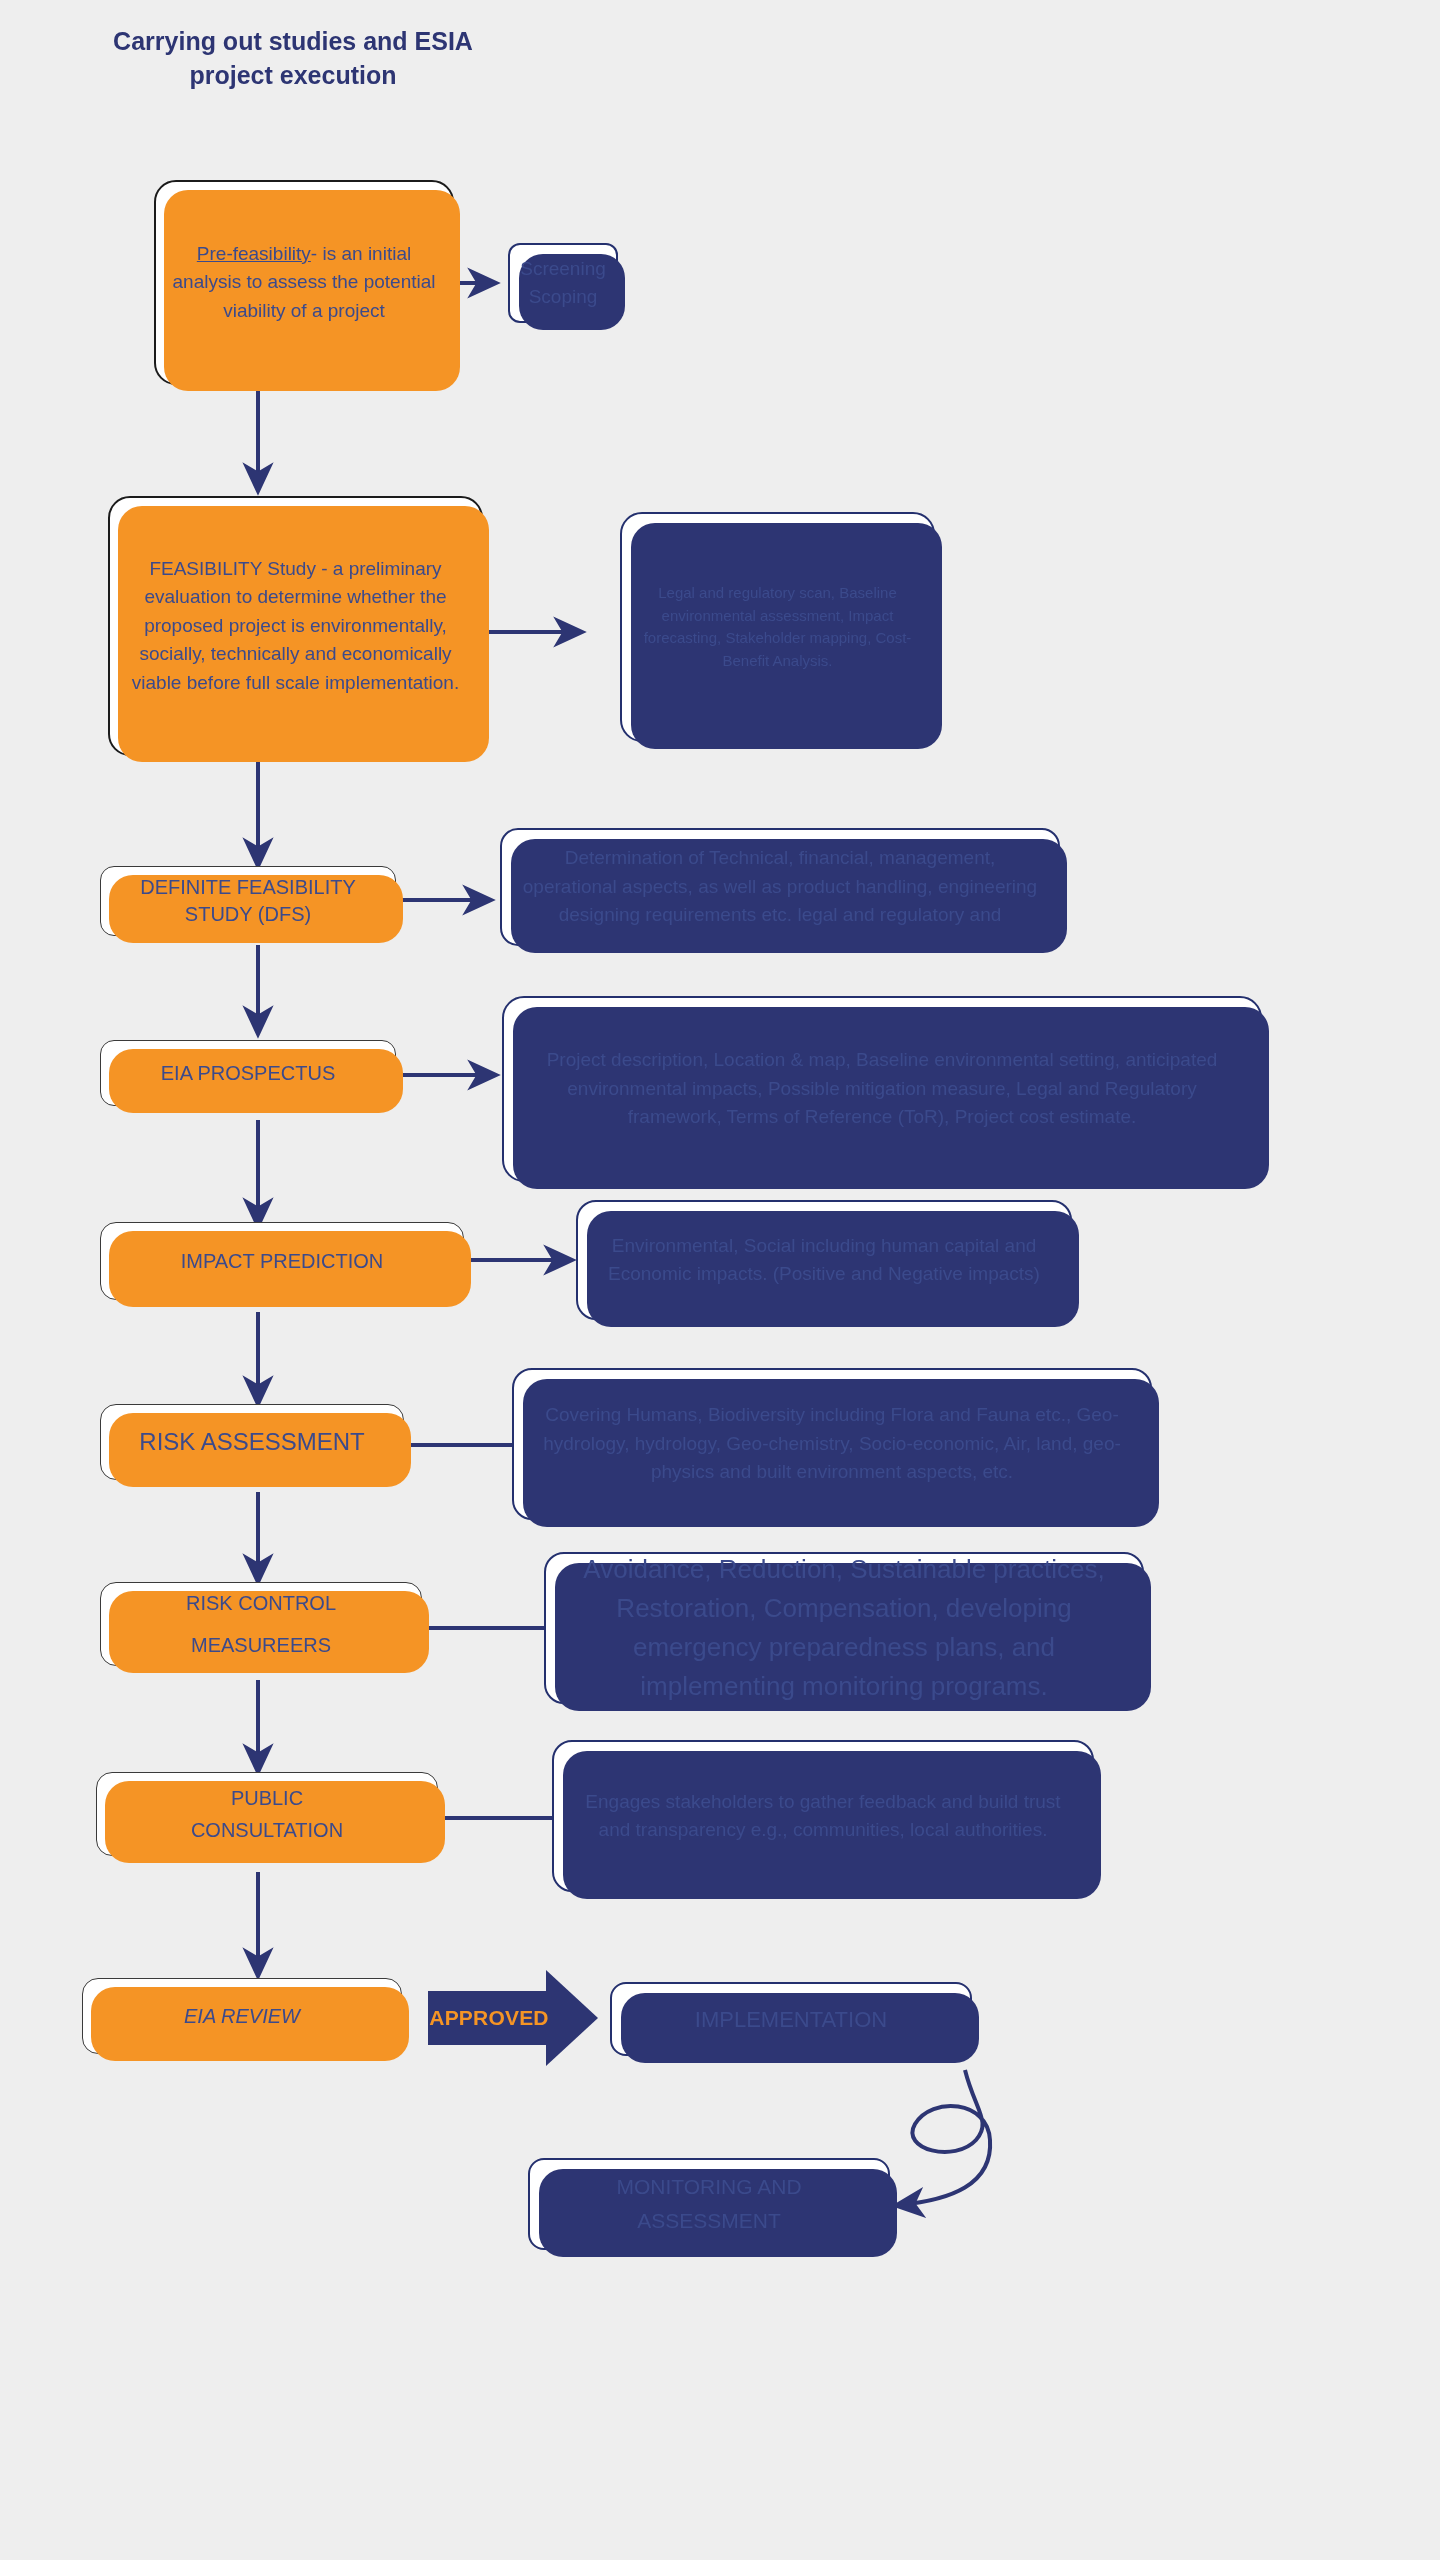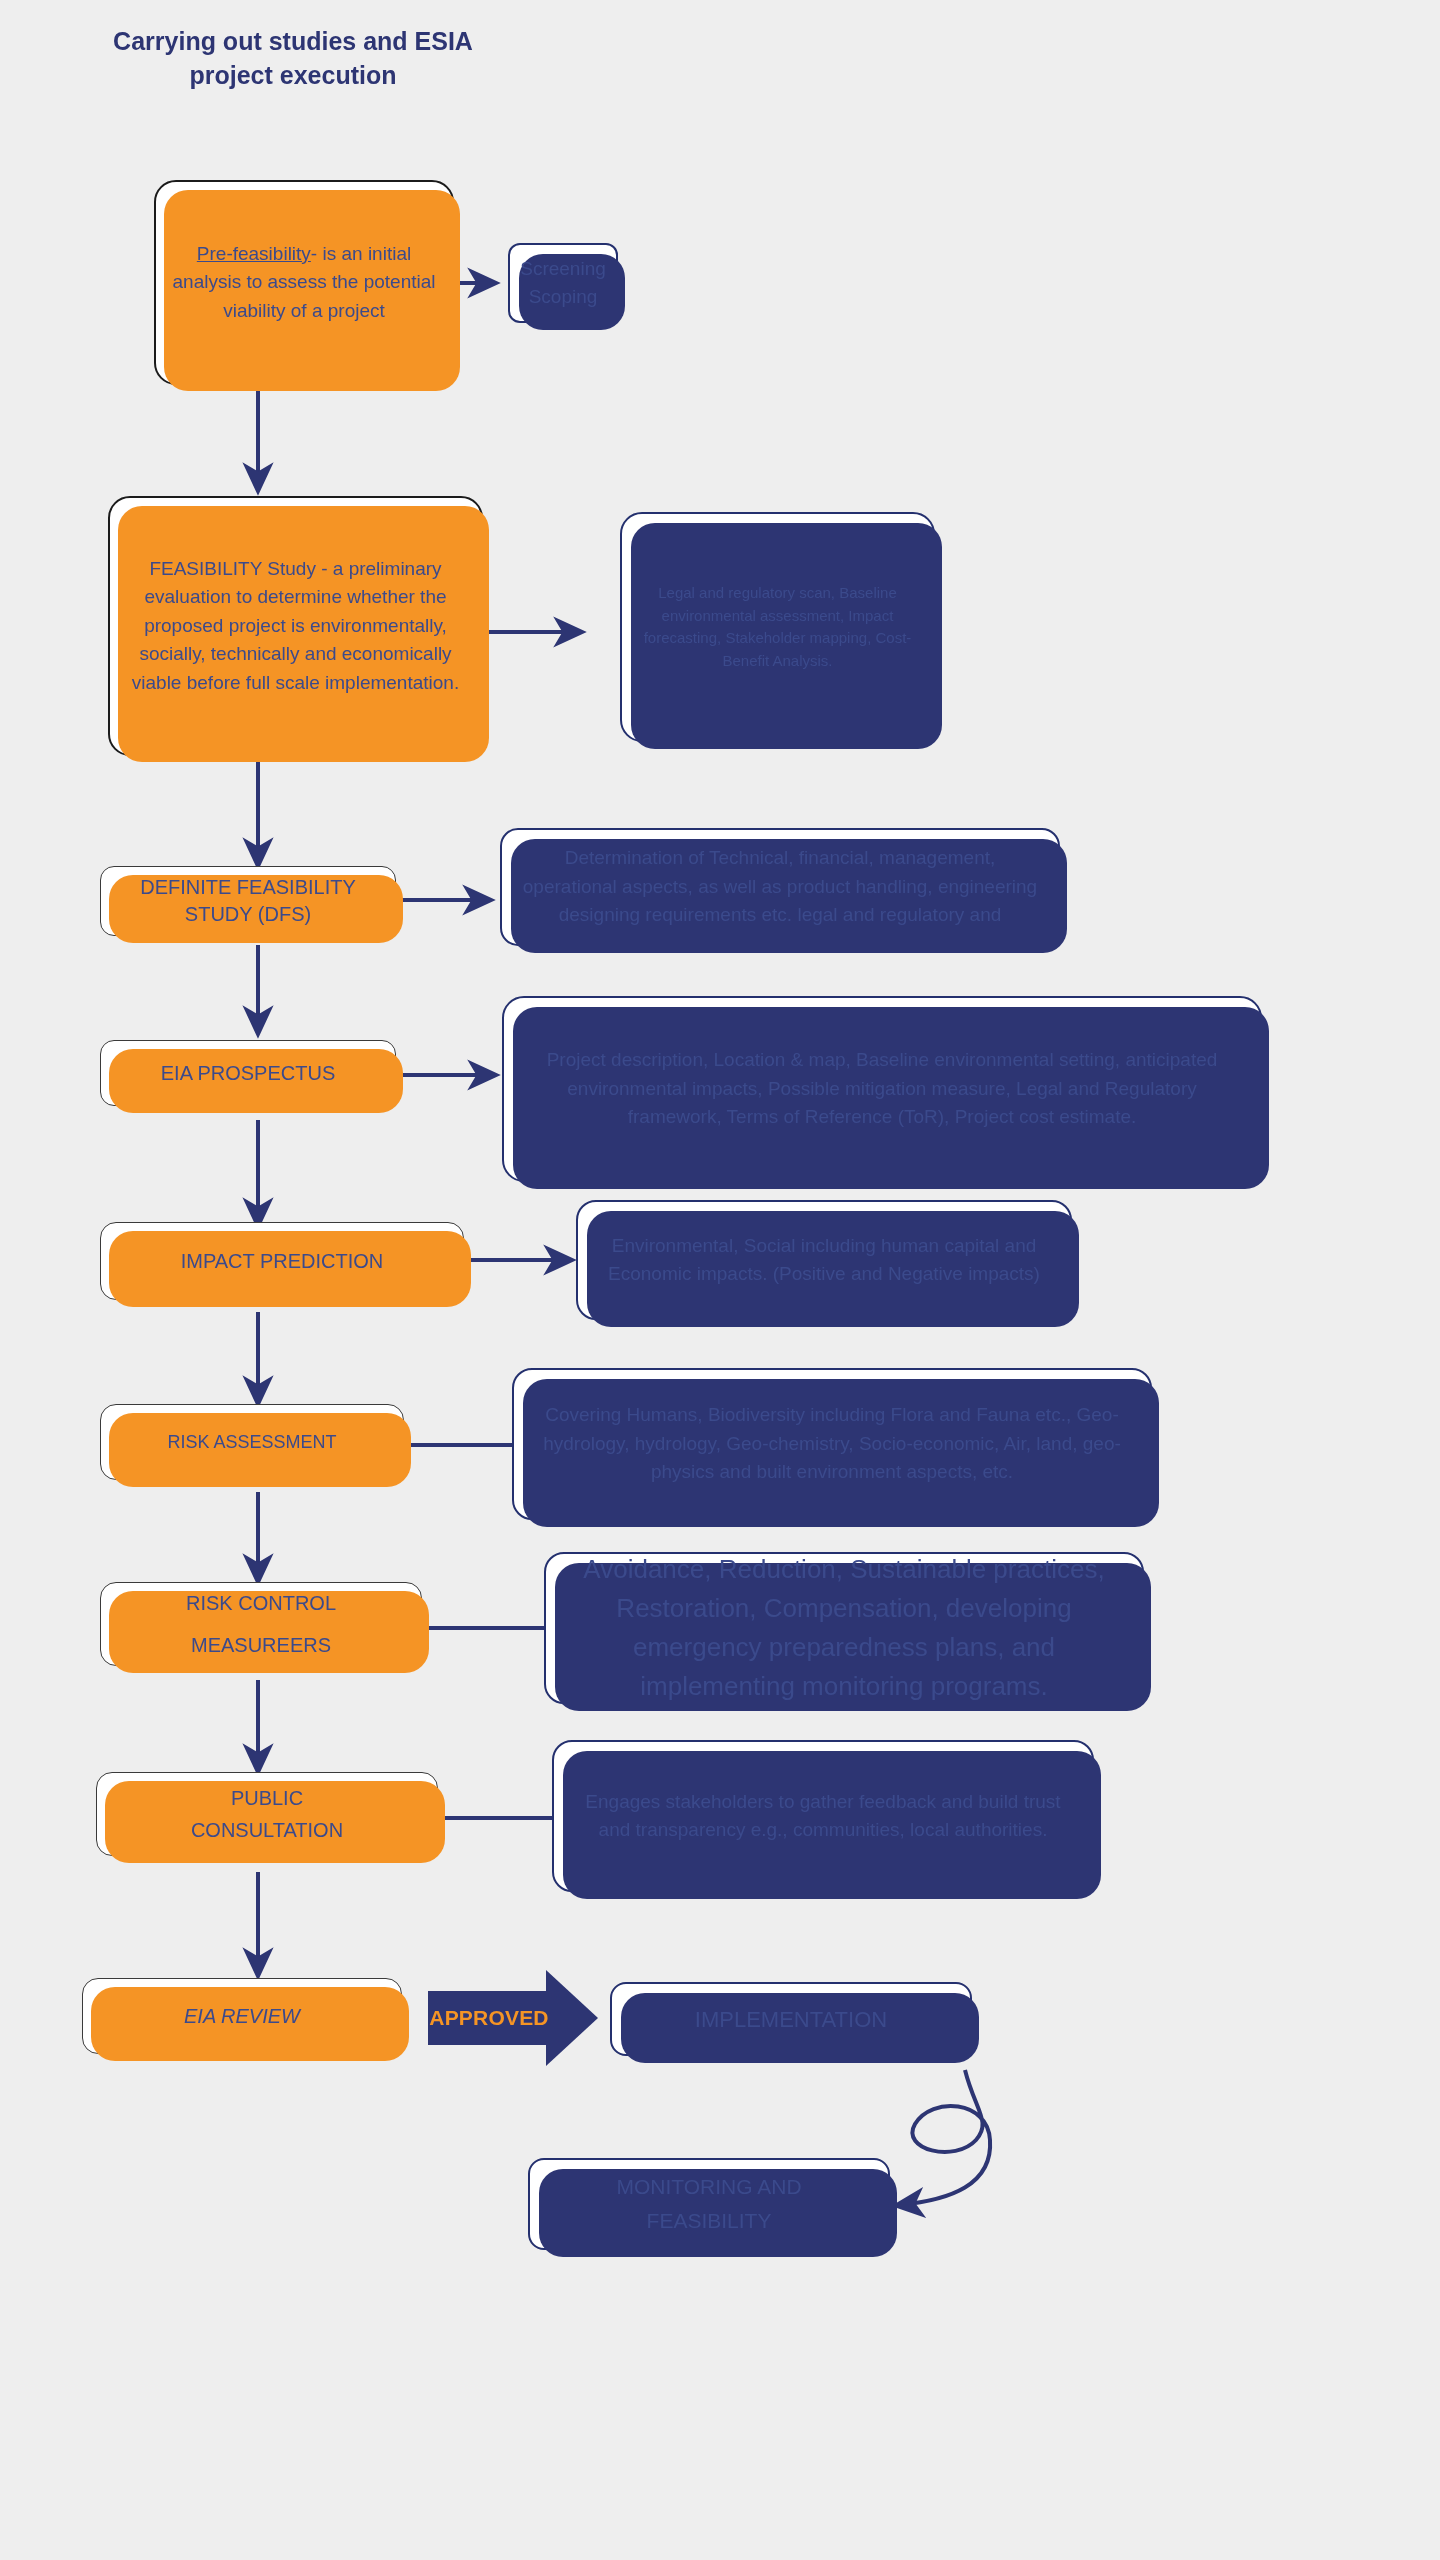--- a/index.html
+++ b/index.html
@@ -183,21 +183,21 @@
   </div>
 
   <div class="node sh-orange thin" style="left:100px; top:1222px; width:364px; height:78px; font-size:20px; border-radius:16px;">
     <span class="txt">IMPACT PREDICTION</span>
   </div>
 
   <div class="node sh-navy navyborder" style="left:576px; top:1200px; width:496px; height:120px; font-size:19px; border-radius:20px;">
     <span class="txt">Environmental, Social including human capital and Economic impacts. (Positive and Negative impacts)</span>
   </div>
 
-  <div class="node sh-orange thin" style="left:100px; top:1404px; width:304px; height:76px; font-size:18px; border-radius:16px;">
+  <div class="node sh-orange thin" style="left:100px; top:1404px; width:304px; height:76px; font-size:24px; border-radius:16px;">
     <span class="txt">RISK ASSESSMENT</span>
   </div>
 
   <div class="node sh-navy navyborder" style="left:512px; top:1368px; width:640px; height:152px; font-size:19px; border-radius:20px;">
     <span class="txt">Covering Humans, Biodiversity including Flora and Fauna etc., Geo-hydrology, hydrology, Geo-chemistry, Socio-economic, Air, land, geo-physics and built environment aspects, etc.</span>
   </div>
 
   <div class="node sh-orange thin" style="left:100px; top:1582px; width:322px; height:84px; font-size:20px; border-radius:16px; flex-direction:column; line-height:1.6;gap:10px;">
     <span>RISK CONTROL</span>
     <span>MEASUREERS</span>
@@ -226,16 +226,16 @@
     </div>
     <div class="approved-head"></div>
   </div>
 
   <div class="node sh-navy navyborder" style="left:610px; top:1982px; width:362px; height:74px; font-size:22px; border-radius:16px;">
     <span class="txt">IMPLEMENTATION</span>
   </div>
 
   <div class="node sh-navy navyborder" style="left:528px; top:2158px; width:362px; height:92px; font-size:21px; border-radius:16px; flex-direction:column; line-height:1.6;text-align:right;">
     <span>MONITORING AND</span>
-    <span>FEASIBILITY</span>
+    <span>ASSESSMENT</span>
   </div>
 
 </div>
 
 </body></html>

